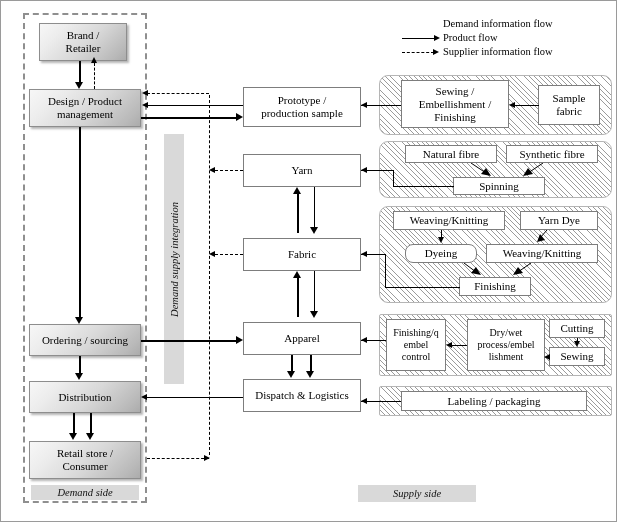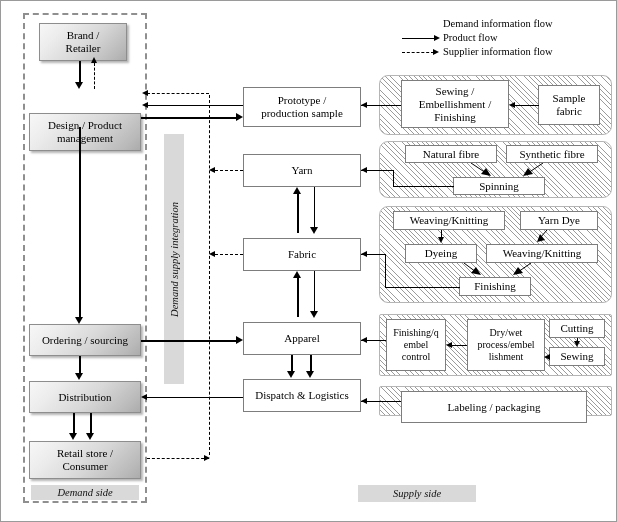--- a/index.html
+++ b/index.html
@@ -83,21 +83,21 @@
   <div class="hl dash" style="left:401px;top:51px;width:32px;"></div>
   <div class="ar r" style="left:432px;top:47.6px;"></div>
 
   <div class="abs dashframe" style="left:22px;top:12px;width:124px;height:490px;"></div>
 
   <div class="abs dbox" style="left:38px;top:22px;width:88px;height:38px;">
     <span style="white-space:pre-line">Brand /
 Retailer</span>
   </div>
 
-  <div class="abs dbox" style="left:28px;top:88px;width:112px;height:38px;margin-top:24px;">
+  <div class="abs dbox" style="left:28px;top:88px;width:112px;height:38px;">
     <span style="white-space:pre-line">Design / Product
 management</span>
   </div>
 
   <div class="abs dbox" style="left:28px;top:323px;width:112px;height:32px;">
     <span style="white-space:pre-line">Ordering / sourcing</span>
   </div>
 
   <div class="abs dbox" style="left:28px;top:380px;width:112px;height:32px;">
     <span style="white-space:pre-line">Distribution</span>
@@ -237,21 +237,21 @@
   <div class="vl" style="left:392px;top:169px;height:16px;"></div>
   <div class="hl" style="left:392px;top:185px;width:61px;"></div>
 
   <div class="abs hatch" style="left:378px;top:205px;width:233px;height:97px;"></div>
   <div class="abs wbox" style="left:392px;top:210px;width:112px;height:19px;">
     <span>Weaving/Knitting</span>
   </div>
   <div class="abs wbox" style="left:519px;top:210px;width:78px;height:19px;">
     <span>Yarn Dye</span>
   </div>
-  <div class="abs wbox" style="left:404px;top:243px;width:72px;height:19px;">
+  <div class="abs wbox" style="left:404px;top:243px;width:72px;height:19px;border-radius:8px;">
     <span>Dyeing</span>
   </div>
   <div class="abs wbox" style="left:485px;top:243px;width:112px;height:19px;">
     <span>Weaving/Knitting</span>
   </div>
   <div class="abs wbox" style="left:458px;top:276px;width:72px;height:19px;">
     <span>Finishing</span>
   </div>
 
   <div class="vl" style="left:440px;top:229px;height:8px;"></div>
@@ -306,21 +306,21 @@
   <div class="hl" style="left:549px;top:356px;width:0px;"></div>
   <div class="ar l" style="left:543px;top:352.6px;"></div>
 
   <div class="hl" style="left:450px;top:344px;width:16px;"></div>
   <div class="ar l" style="left:445px;top:340.6px;"></div>
 
   <div class="hl" style="left:360px;top:339px;width:25px;"></div>
   <div class="ar l" style="left:360px;top:335.6px;"></div>
 
   <div class="abs hatch sq" style="left:378px;top:385px;width:233px;height:30px;"></div>
-  <div class="abs wbox" style="left:400px;top:390px;width:186px;height:32px;">
+  <div class="abs wbox" style="left:400px;top:390px;width:186px;height:20px;">
     <span>Labeling  / packaging</span>
   </div>
   <div class="hl" style="left:360px;top:400px;width:40px;"></div>
   <div class="ar l" style="left:360px;top:396.6px;"></div>
 
   <div class="ar l" style="left:360px;top:100.6px;"></div>
   <div class="ar l" style="left:360px;top:165.6px;"></div>
   <div class="ar l" style="left:360px;top:249.6px;"></div>
 
   <div class="abs cap" style="left:357px;top:484px;width:118px;height:17px;">

